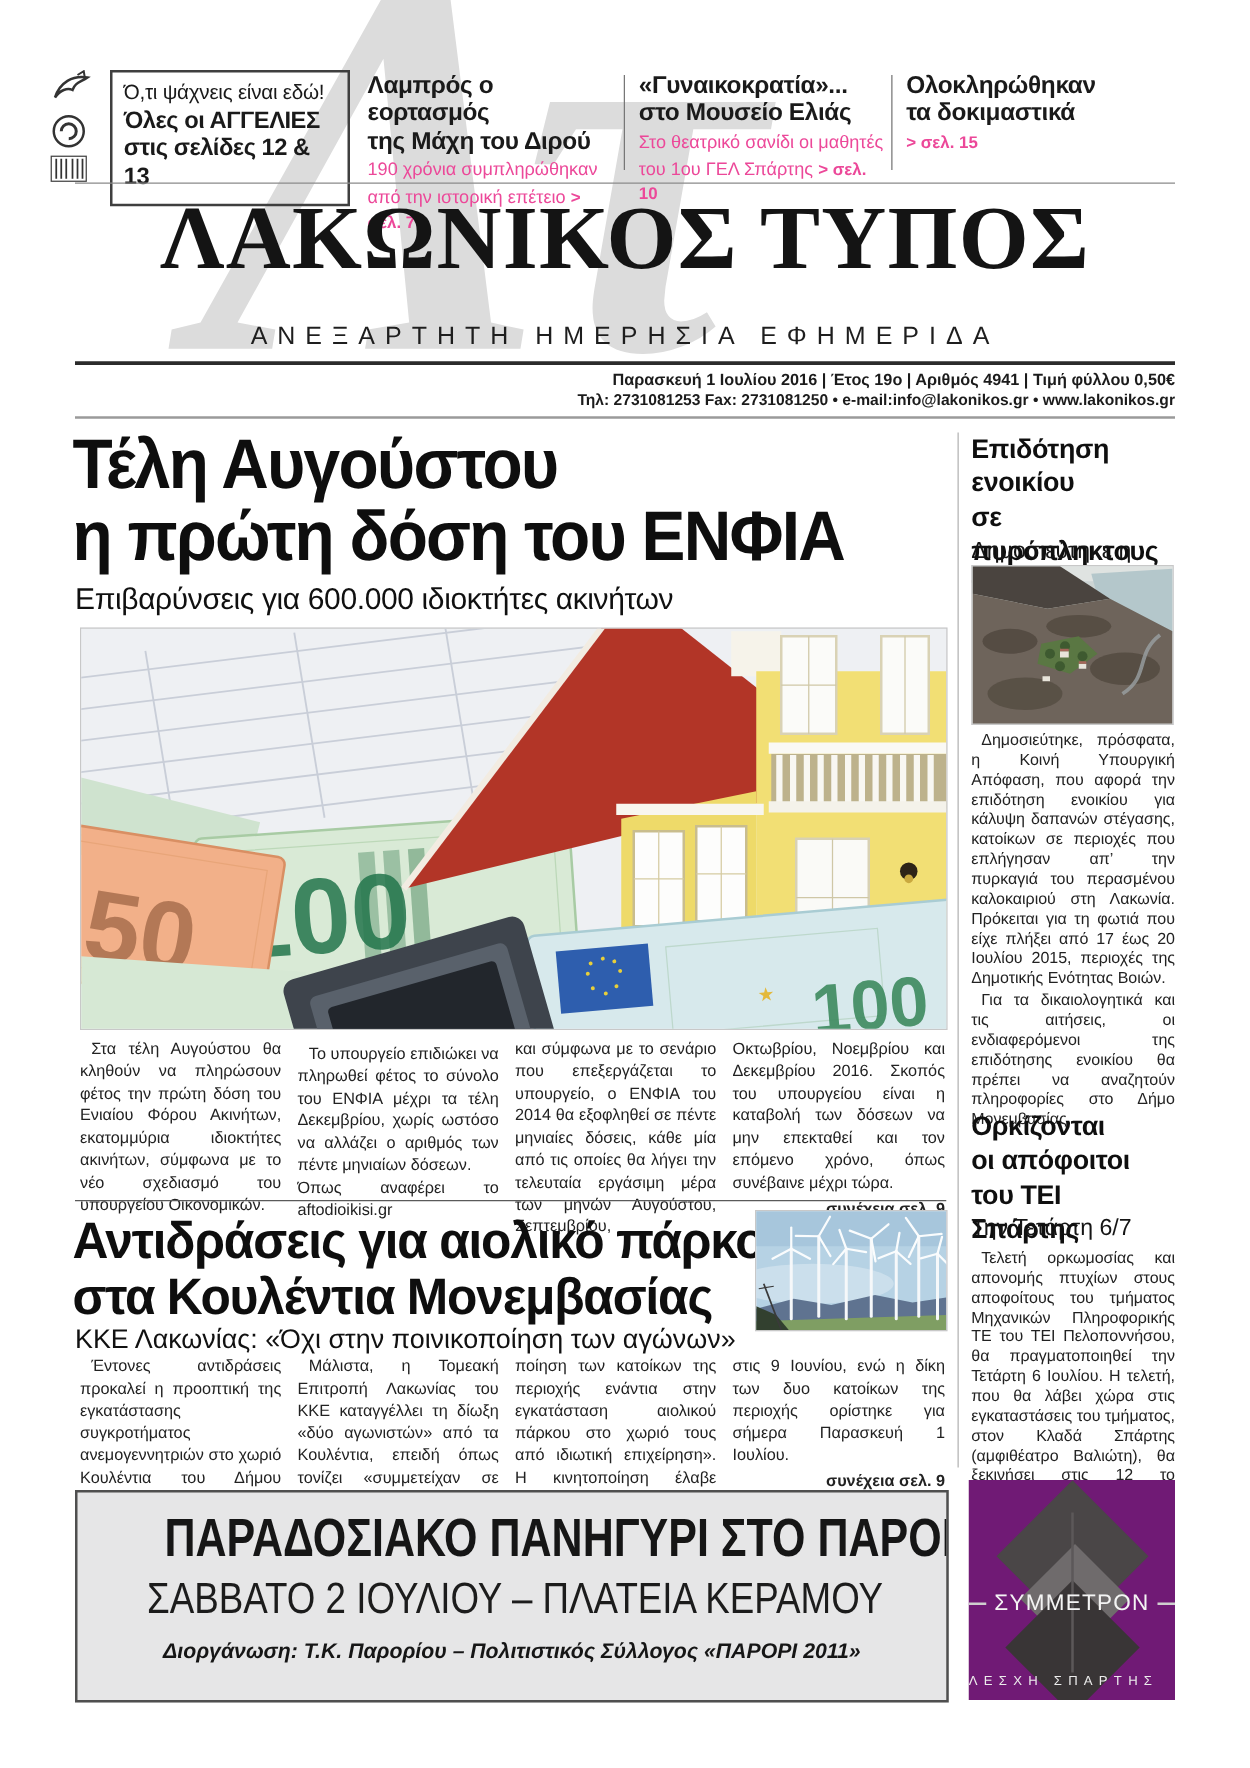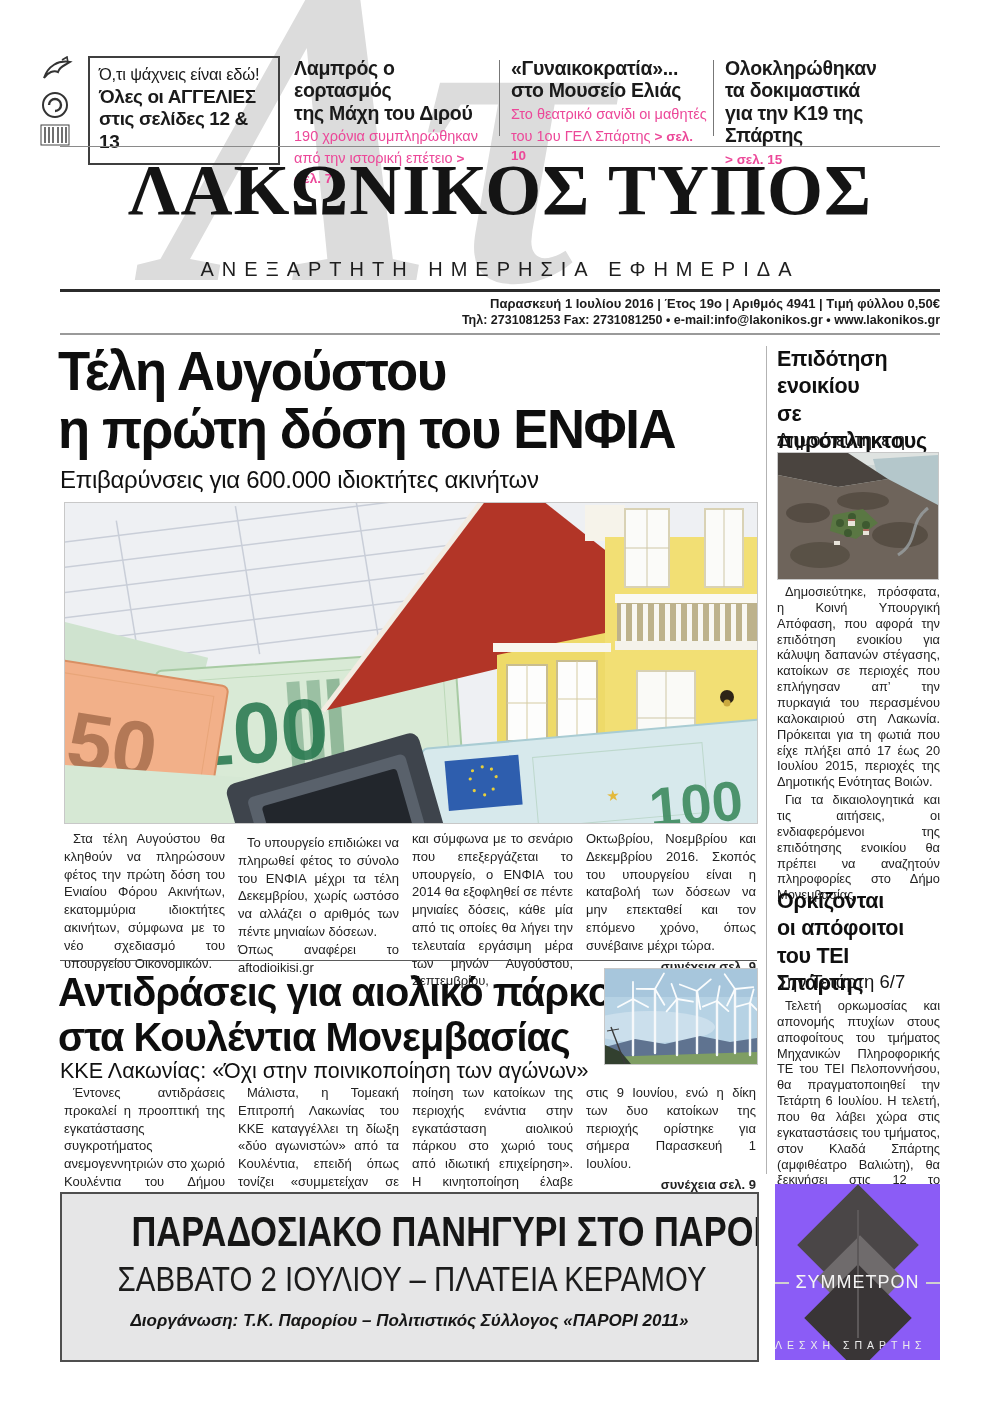--- a/index.html
+++ b/index.html
@@ -58,21 +58,21 @@
       transform-origin:50% 50%;white-space:nowrap;color:#1c1c1c;}
   .b3{margin-top:12px;font-size:17px;font-weight:700;font-style:italic;color:#161616;}
   
   .side-h{left:777px;width:163px;font-size:21.5px;font-weight:800;line-height:1.27;
           letter-spacing:-.3px;color:#0f0f0f;}
   .side-sub{left:777px;width:163px;font-size:18.5px;color:#151515;}
   .side-photo{left:777px;width:160px;height:126px;}
   .sidebody{left:777px;width:163px;font-size:12.8px;line-height:1.24;text-align:justify;color:#222;}
   .sidebody p{margin:0 0 2px 0;text-indent:8px;}
   
-  .ad{left:775px;top:1184px;width:165px;height:176px;background:#8b5cf6;overflow:hidden;}
+  .ad{left:775px;top:1184px;width:165px;height:176px;background:#701a75;overflow:hidden;}
   .dmd{position:absolute;transform:rotate(45deg);}
   .d1{left:40px;top:18px;width:86px;height:86px;background:#4a4647;}
   .d2{left:54px;top:64px;width:62px;height:62px;background:#6f6b6c;}
   .d3{left:45px;top:96px;width:76px;height:76px;background:#393536;}
   .adline{left:82px;top:26px;width:2px;height:128px;background:#5c5859;position:absolute;}
   .brandrow{position:absolute;top:88px;left:0;right:0;display:flex;align-items:center;
             justify-content:center;gap:6px;color:#f4f4f4;}
   .dash{width:16px;height:2px;background:#cfcfcf;}
   .brand{font-size:18px;letter-spacing:1px;}
   .tagline{position:absolute;bottom:9px;left:0;right:0;text-align:left;font-size:10.5px;
@@ -135,21 +135,20 @@
     <div class="t-sub">
       <span>του 1ου ΓΕΛ Σπάρτης</span>
       <span class="t-ref">&gt; σελ. 10</span>
     </div>
   </div>
   <div class="abs vdiv" style="left:713px"></div>
 
   <div class="abs teaser" style="left:725px;width:216px">
     <div class="t-title">Ολοκληρώθηκαν</div>
     <div class="t-title">τα δοκιμαστικά</div>
-    <div class="t-title">για την Κ19 της Σπάρτης</div>
     <div class="t-sub"><span class="t-ref">&gt; σελ. 15</span></div>
   </div>
 
   <div class="abs rule-top"></div>
 
   <div class="abs mast-title">ΛΑΚΩΝΙΚΟΣ ΤΥΠΟΣ</div>
   <div class="abs mast-sub">ΑΝΕΞΑΡΤΗΤΗ ΗΜΕΡΗΣΙΑ ΕΦΗΜΕΡΙΔΑ</div>
   <div class="abs dateband">
     <div class="dateline">Παρασκευή 1 Ιουλίου 2016 | Έτος 19ο | Αριθμός 4941 | Τιμή φύλλου 0,50€</div>
     <div class="contactline">Τηλ: 2731081253 Fax: 2731081250 • e-mail:info@lakonikos.gr • www.lakonikos.gr</div>

